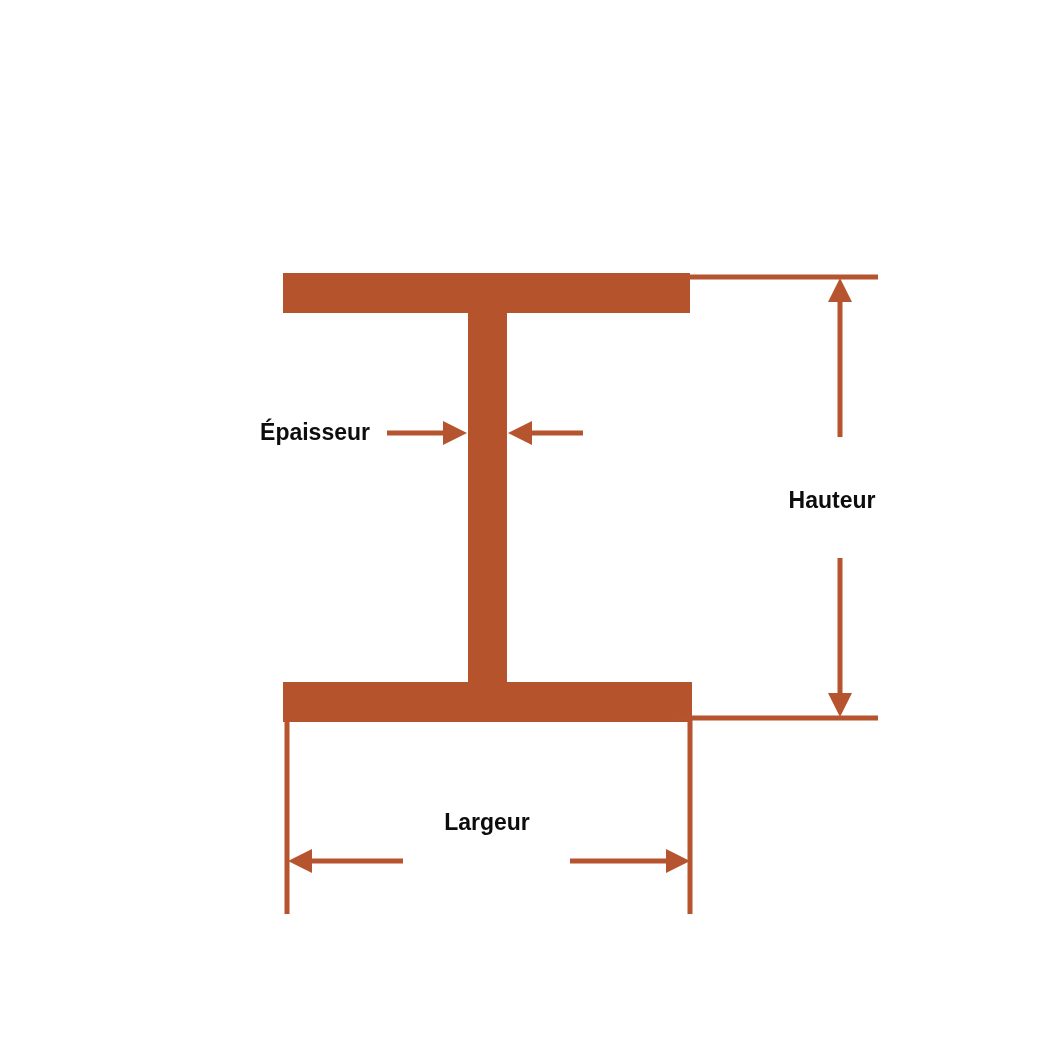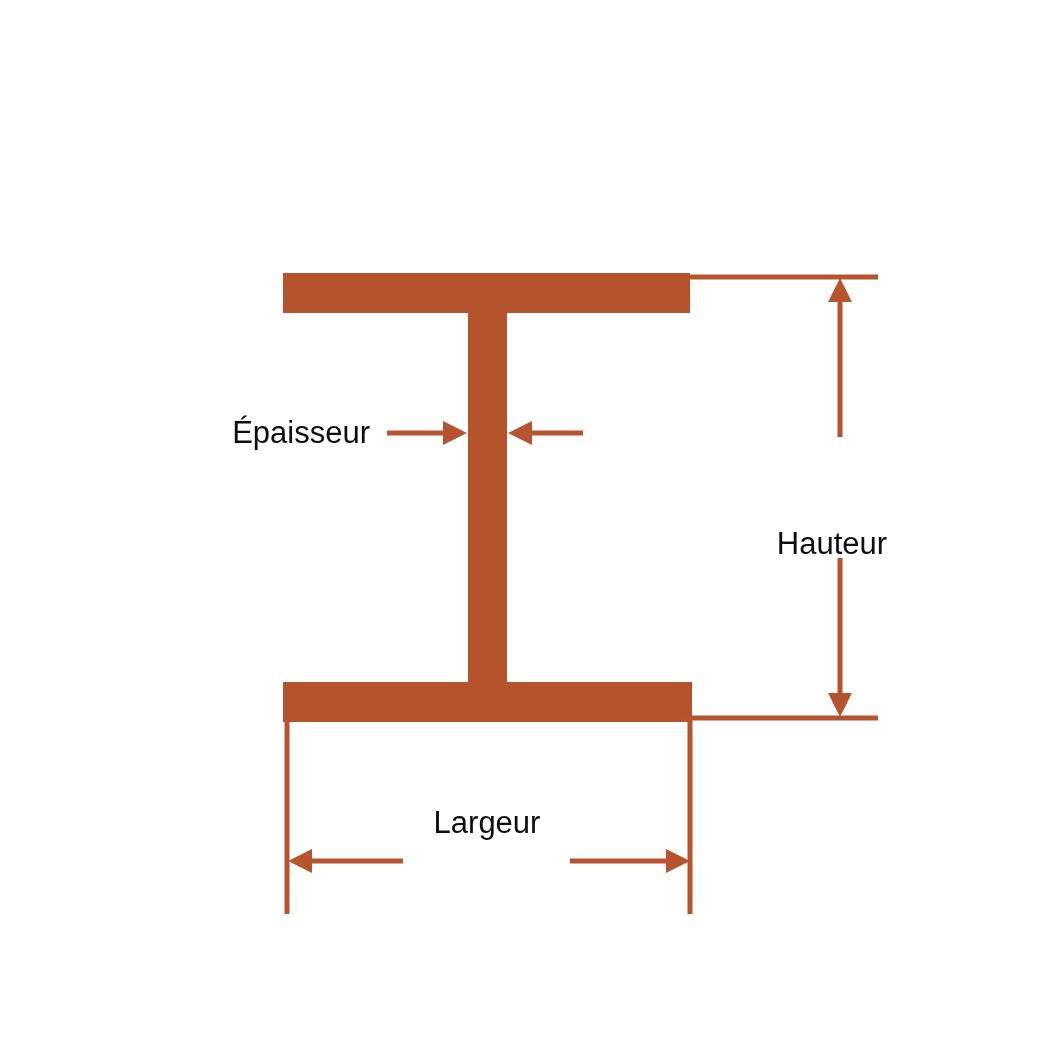--- a/index.html
+++ b/index.html
@@ -37,33 +37,32 @@
     stroke-width: 5;
     fill: none;
   }
   .dim-head {
     fill: var(--color-line);
     stroke: none;
   }
   .dim-label {
     position: absolute;
     color: var(--color-text);
-    font-size: 31px;
-    font-weight: normal;
+    font-size: 23px;
+    font-weight: bold;
     white-space: nowrap;
     line-height: 1;
   }
   .label-epaisseur {
     left: 370px; top: 432px;
     transform: translate(-100%, -50%);
   }
   .label-hauteur {
     left: 832px; top: 500px;
     transform: translate(-50%, -50%);
-    margin-top: 43px;
   }
   .label-largeur {
     left: 487px; top: 822px;
     transform: translate(-50%, -50%);
   }
 </style>
 </head>
 <body>
 
 <div class="canvas">

